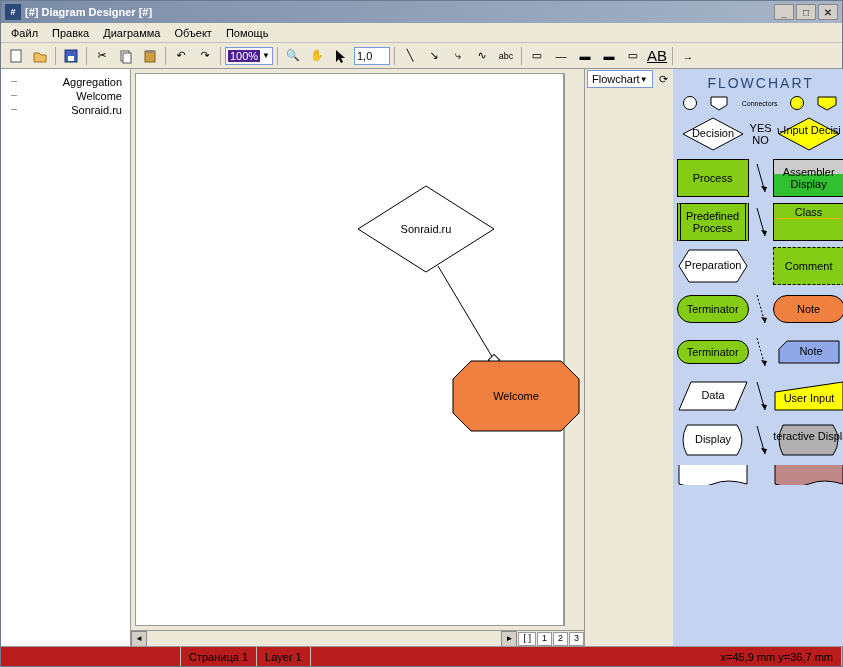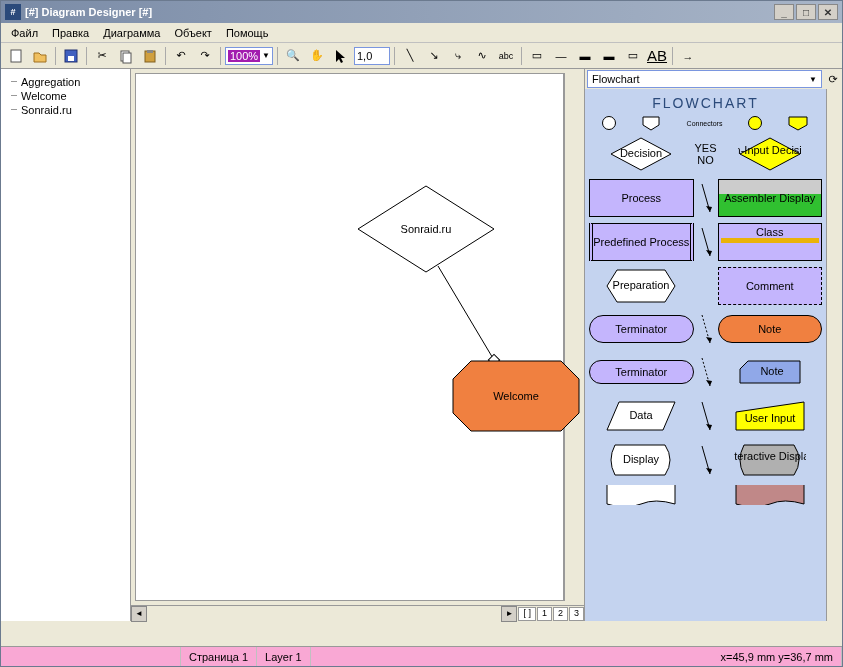--- a/index.html
+++ b/index.html
@@ -8,53 +8,53 @@
 .titlebar { height: 22px; background: linear-gradient(to right, #7b8ca7, #a8b5c8); display: flex; align-items: center; padding: 0 4px; color: #fff; font-weight: bold; }
 .titlebar-icon { width: 16px; height: 16px; background: #2b4a7a; margin-right: 4px; display: inline-flex; align-items: center; justify-content: center; font-size: 9px; }
 .titlebar-buttons { margin-left: auto; display: flex; gap: 2px; }
 .titlebar-btn { width: 20px; height: 16px; background: #d4d0c8; border: 1px solid #888; display: flex; align-items: center; justify-content: center; cursor: pointer; color: #333; font-size: 10px; }
 .menubar { height: 20px; background: #ece9d8; display: flex; align-items: center; padding: 0 4px; gap: 2px; border-bottom: 1px solid #c0c0c0; }
 .menu-item { padding: 0 6px; cursor: pointer; color: #000; }
 .toolbar { height: 26px; background: #ece9d8; display: flex; align-items: center; padding: 0 4px; gap: 2px; border-bottom: 1px solid #999; }
 .toolbar-btn { width: 22px; height: 22px; display: flex; align-items: center; justify-content: center; cursor: pointer; border: 1px solid transparent; }
 .toolbar-sep { width: 1px; height: 18px; background: #aaa; margin: 0 2px; }
 .zoom-box { width: 48px; height: 18px; border: 1px solid #7a96df; background: #fff; display: flex; align-items: center; padding: 0 2px; color: #000; }
-.zoom-box span:first-child { background: #a21caf; color: #fff; padding: 0 2px; }
+.zoom-box span:first-child { background: #4c1d95; color: #fff; padding: 0 2px; }
 .input-box { width: 36px; height: 18px; border: 1px solid #7a96df; background: #fff; padding: 0 2px; display: flex; align-items: center; }
 .main { flex: 1; display: flex; min-height: 0; }
-.sidebar { width: 130px; background: #fff; border-right: 1px solid #999; padding: 6px; }
+.sidebar { width: 130px; background: #fff; border-right: 1px solid #999; padding: 6px; text-align: right; }
 .tree-item { padding: 1px 2px 1px 14px; position: relative; color: #000; cursor: pointer; }
 .tree-item::before { content: ''; position: absolute; left: 4px; top: 6px; width: 6px; height: 1px; background: #999; }
 .canvas-wrap { flex: 1; display: flex; flex-direction: column; background: #c0c0c0; min-width: 0; }
 .canvas-area { flex: 1; background: #ece9d8; padding: 4px; display: flex; overflow: hidden; }
 .canvas { flex: 1; background: #fff; position: relative; border: 1px solid #999; }
 .diamond { position: absolute; left: 220px; top: 110px; width: 140px; height: 90px; }
 .diamond svg { width: 100%; height: 100%; }
 .octagon { position: absolute; left: 315px; top: 285px; width: 130px; height: 74px; }
 .octagon svg { width: 100%; height: 100%; }
 .connector-line { position: absolute; left: 300px; top: 190px; }
 .scroll-v { width: 16px; background: #ece9d8; border-left: 1px solid #999; }
 .scroll-h { height: 16px; background: #ece9d8; display: flex; align-items: center; border-top: 1px solid #999; }
 .scroll-btn { width: 16px; height: 16px; background: #d4d0c8; border: 1px solid #888; display: flex; align-items: center; justify-content: center; font-size: 8px; cursor: pointer; }
 .tab-btn { height: 14px; padding: 0 4px; background: #fff; border: 1px solid #999; font-size: 9px; cursor: pointer; margin-left: 1px; }
-.palette-wrap { width: 258px; display: flex; flex-direction: column; border-left: 1px solid #999; }
+.palette-wrap { width: 258px; display: flex; flex-direction: row; border-left: 1px solid #999; }
 .palette-header { height: 20px; display: flex; align-items: center; background: #ece9d8; }
 .palette-dropdown { flex: 1; height: 18px; border: 1px solid #7a96df; background: #fff; display: flex; align-items: center; padding: 0 4px; margin: 0 2px; cursor: pointer; }
 .palette-dropdown::after { content: '▼'; margin-left: auto; font-size: 8px; }
 .palette { flex: 1; background: #c4d3ef; padding: 6px 4px; overflow: hidden; }
 .palette-title { text-align: center; color: #2b4a7a; font-size: 14px; letter-spacing: 2px; font-weight: normal; }
 .palette-subtitle { text-align: center; font-style: italic; font-size: 10px; margin-bottom: 8px; }
 .palette-grid { display: grid; grid-template-columns: 1fr 20px 1fr; gap: 6px 2px; align-items: center; }
-.shape-cell { background: #c4b5fd; border: 1px solid #000; height: 38px; display: flex; align-items: center; justify-content: center; font-size: 7px; text-align: center; cursor: pointer; position: relative; }
+.shape-cell { background: #84cc16; border: 1px solid #000; height: 38px; display: flex; align-items: center; justify-content: center; font-size: 7px; text-align: center; cursor: pointer; position: relative; }
 .shape-cell.nobg { background: transparent; border: none; align-items: center; }
 .arrow-cell { display: flex; align-items: center; justify-content: center; }
 .conn-row { display: flex; align-items: center; justify-content: space-around; height: 24px; }
 .small-circle { width: 14px; height: 14px; border: 1px solid #000; border-radius: 50%; background: #fff; }
 .small-yellow-circle { width: 14px; height: 14px; border: 1px solid #000; border-radius: 50%; background: #ffff00; }
-.statusbar { height: 20px; background: #f9a8d4; border-top: 1px solid #999; display: flex; align-items: center; margin-top: 25px; }
+.statusbar { height: 20px; background: #b91c1c; border-top: 1px solid #999; display: flex; align-items: center; }
 .status-cell { padding: 0 8px; border-right: 1px solid #c0c0c0; height: 100%; display: flex; align-items: center; }
 .status-right { margin-left: auto; }
 </style>
 </head>
 <body>
 
 <div class="window">
   <div class="titlebar">
     <span class="titlebar-icon">#</span>
     <span>[#] Diagram Designer [#]</span>
@@ -238,21 +238,21 @@
             <div class="shape-cell" style="border-left:4px double #000;border-right:4px double #000">
                 <span>Predefined Process</span>
               </div>
             <div class="arrow-cell">
                 <svg width="16" height="36">
                   <line x1="4" y1="4" x2="12" y2="32" stroke="#000"></line>
                   <polygon points="12,32 8,26 14,27" fill="#000"></polygon>
                 </svg>
               </div>
             <div class="shape-cell" style="justify-content:flex-start;align-items:flex-start;padding:2px">
-                <div style="border-bottom:5px solid #eab308;width:100%">Class</div>
+                <div style="border-bottom:1px solid #eab308;width:100%">Class</div>
               </div>
 
             <div class="shape-cell nobg">
                 <svg width="72" height="36">
                   <polygon points="12,2 60,2 70,18 60,34 12,34 2,18" fill="#fff" stroke="#000"></polygon>
                   <text x="36" y="21" text-anchor="middle" font-size="7">Preparation</text>
                 </svg>
               </div>
             <div class="arrow-cell"></div>
             <div class="shape-cell" style="border-style:dashed">

